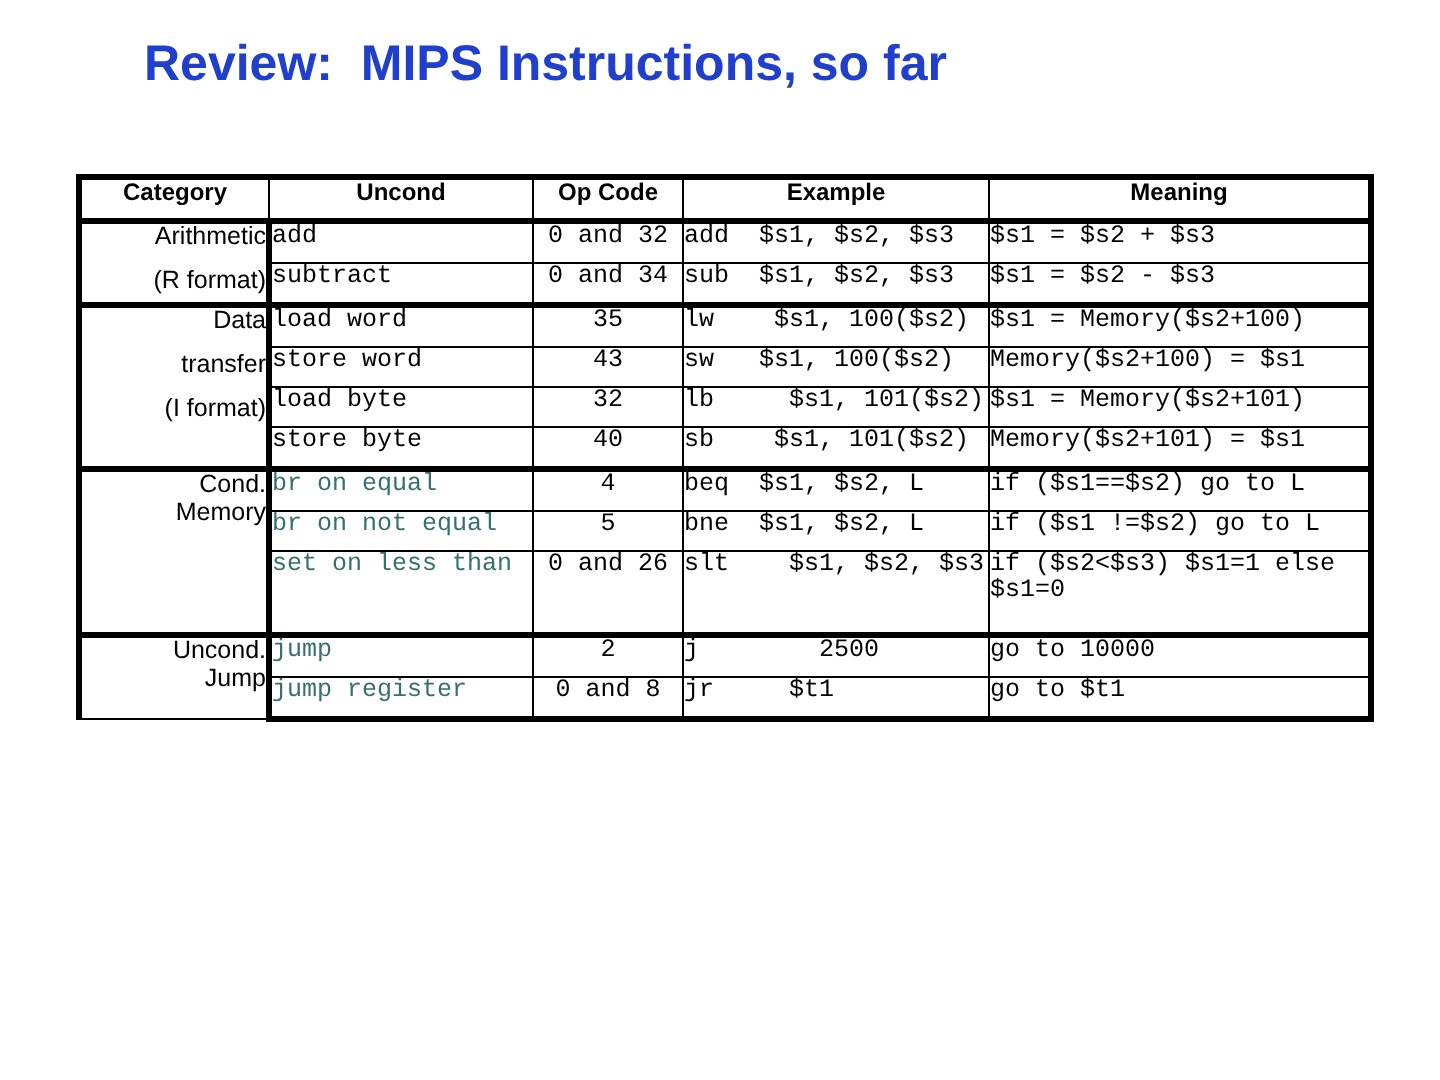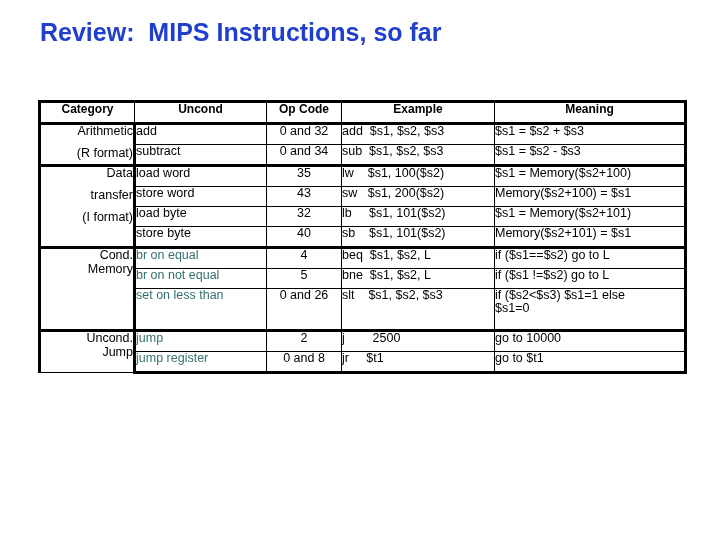--- a/index.html
+++ b/index.html
@@ -10,33 +10,33 @@
     width: 720px;
     height: 540px;
     background: #ffffff;
     font-family: "Liberation Sans", sans-serif;
     overflow: hidden;
     position: relative;
   }
 
   #slide-title {
     position: absolute;
-    left: 40px;
+    left: 72px;
     top: 18px;
     font-size: 25px;
     font-weight: bold;
     color: #1f3fcc;
     letter-spacing: 0px;
     white-space: pre;
   }
 
   #isa-table {
     position: absolute;
     left: 38px;
-    top: 100px;
+    top: 87px;
     width: 646px;
     border-collapse: collapse;
     table-layout: fixed;
     font-size: 12.5px;
     color: #000000;
   }
 
   #isa-table td, #isa-table th {
     border: 1px solid #000000;
     padding: 0;
@@ -62,20 +62,21 @@
     border-top: 3px solid #000000 !important;
     border-bottom: 3px solid #000000 !important;
   }
   .hdr.first { border-left: 3px solid #000000 !important; }
   .hdr.last  { border-right: 3px solid #000000 !important; }
 
   
   .c {
     padding: 3px 5px 3px 5px;
     height: 19px;
+    font-family: Liberation Mono, monospace;
   }
   .c.tall { height: 40px; }
   .c-left   { text-align: left; }
   .c-center { text-align: center; }
 
   
   .edge-l { border-left: 3px solid #000000 !important; }
   .edge-r { border-right: 3px solid #000000 !important; margin-left: 48px; }
   .edge-b { border-bottom: 3px solid #000000 !important; }
 
@@ -157,21 +158,21 @@
         <span class="catline">(I format)</span>
       </td>
       <td class="c c-left grp-top">load word</td>
       <td class="c c-center grp-top">35</td>
       <td class="c c-left mono-space grp-top">lw    $s1, 100($s2)</td>
       <td class="c c-left edge-r grp-top">$s1 = Memory($s2+100)</td>
     </tr>
     <tr>
       <td class="c c-left">store word</td>
       <td class="c c-center">43</td>
-      <td class="c c-left mono-space">sw   $s1, 200($s2)</td>
+      <td class="c c-left mono-space">sw   $s1, 100($s2)</td>
       <td class="c c-left edge-r">Memory($s2+100) = $s1</td>
     </tr>
     <tr>
       <td class="c c-left">load byte</td>
       <td class="c c-center">32</td>
       <td class="c c-left mono-space">lb     $s1, 101($s2)</td>
       <td class="c c-left edge-r">$s1 = Memory($s2+101)</td>
     </tr>
     <tr>
       <td class="c c-left">store byte</td>

